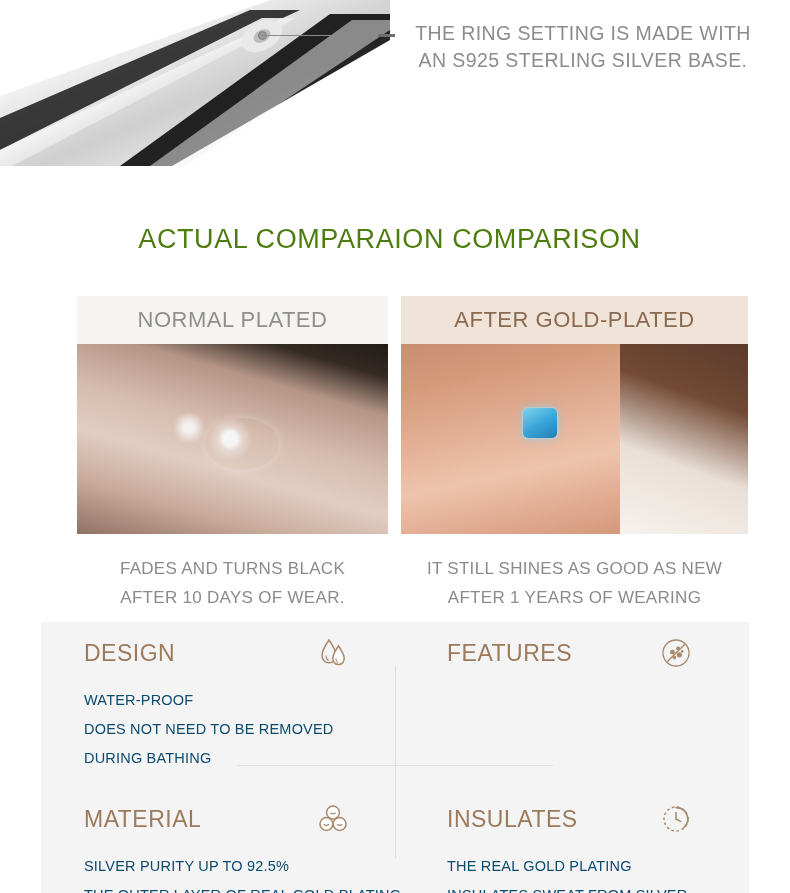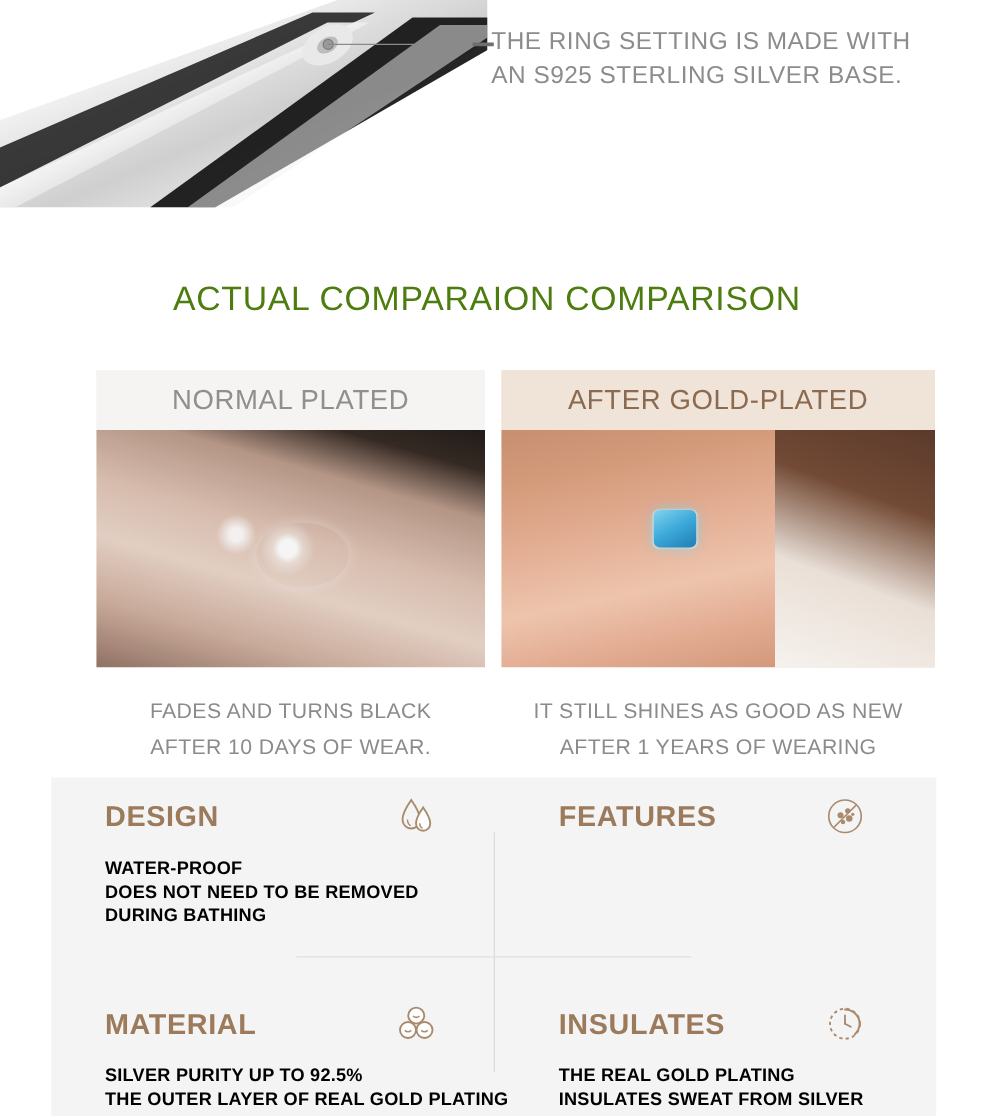--- a/index.html
+++ b/index.html
@@ -33,20 +33,21 @@
     position: absolute;
     left: 393px; top: 20px;
     width: 380px;
   }
   .hero-callout-text {
     font-size: 19.5px;
     letter-spacing: 0.4px;
     line-height: 27px;
     color: #8c8c8c;
     white-space: pre-line;
+    text-align: center;
   }
 
   .callout-line {
     position: absolute;
     left: 262px; top: 35px;
     width: 132px; height: 1px;
     background: #8a8a8a;
   }
   .callout-line-thick {
     position: absolute;
@@ -155,21 +156,20 @@
     white-space: pre-line;
   }
 
   
   .features {
     position: absolute;
     left: 41px; top: 622px;
     width: 708px; height: 271px;
     background: #f4f4f4;
     overflow: hidden;
-    font-weight: bold;
   }
   .feat-vdiv {
     position: absolute;
     left: 354px; top: 44px;
     width: 1px; height: 192px;
     background: #dcdcdc;
   }
   .feat-hdiv {
     position: absolute;
     left: 196px; top: 143px;
@@ -198,23 +198,23 @@
     width: 34px; height: 34px;
   }
   .feat-cell.c1 .feat-icon { left: 232px; }
   .feat-cell.c2 .feat-icon { left: 212px; }
   .feat-cell.c3 .feat-icon { left: 232px; }
   .feat-cell.c4 .feat-icon { left: 212px; }
 
   .feat-body {
     margin-top: 6px;
     font-size: 14.5px;
-    line-height: 19px;
+    line-height: 29px;
     letter-spacing: 0.2px;
-    color: #000000;
+    color: #0c4a6e;
     white-space: pre-line;
   }
 </style>
 </head>
 <body>
 
 <div class="page">
 
   <div class="hero">
     <svg class="hero-art" viewBox="0 0 390 166" preserveAspectRatio="none">

